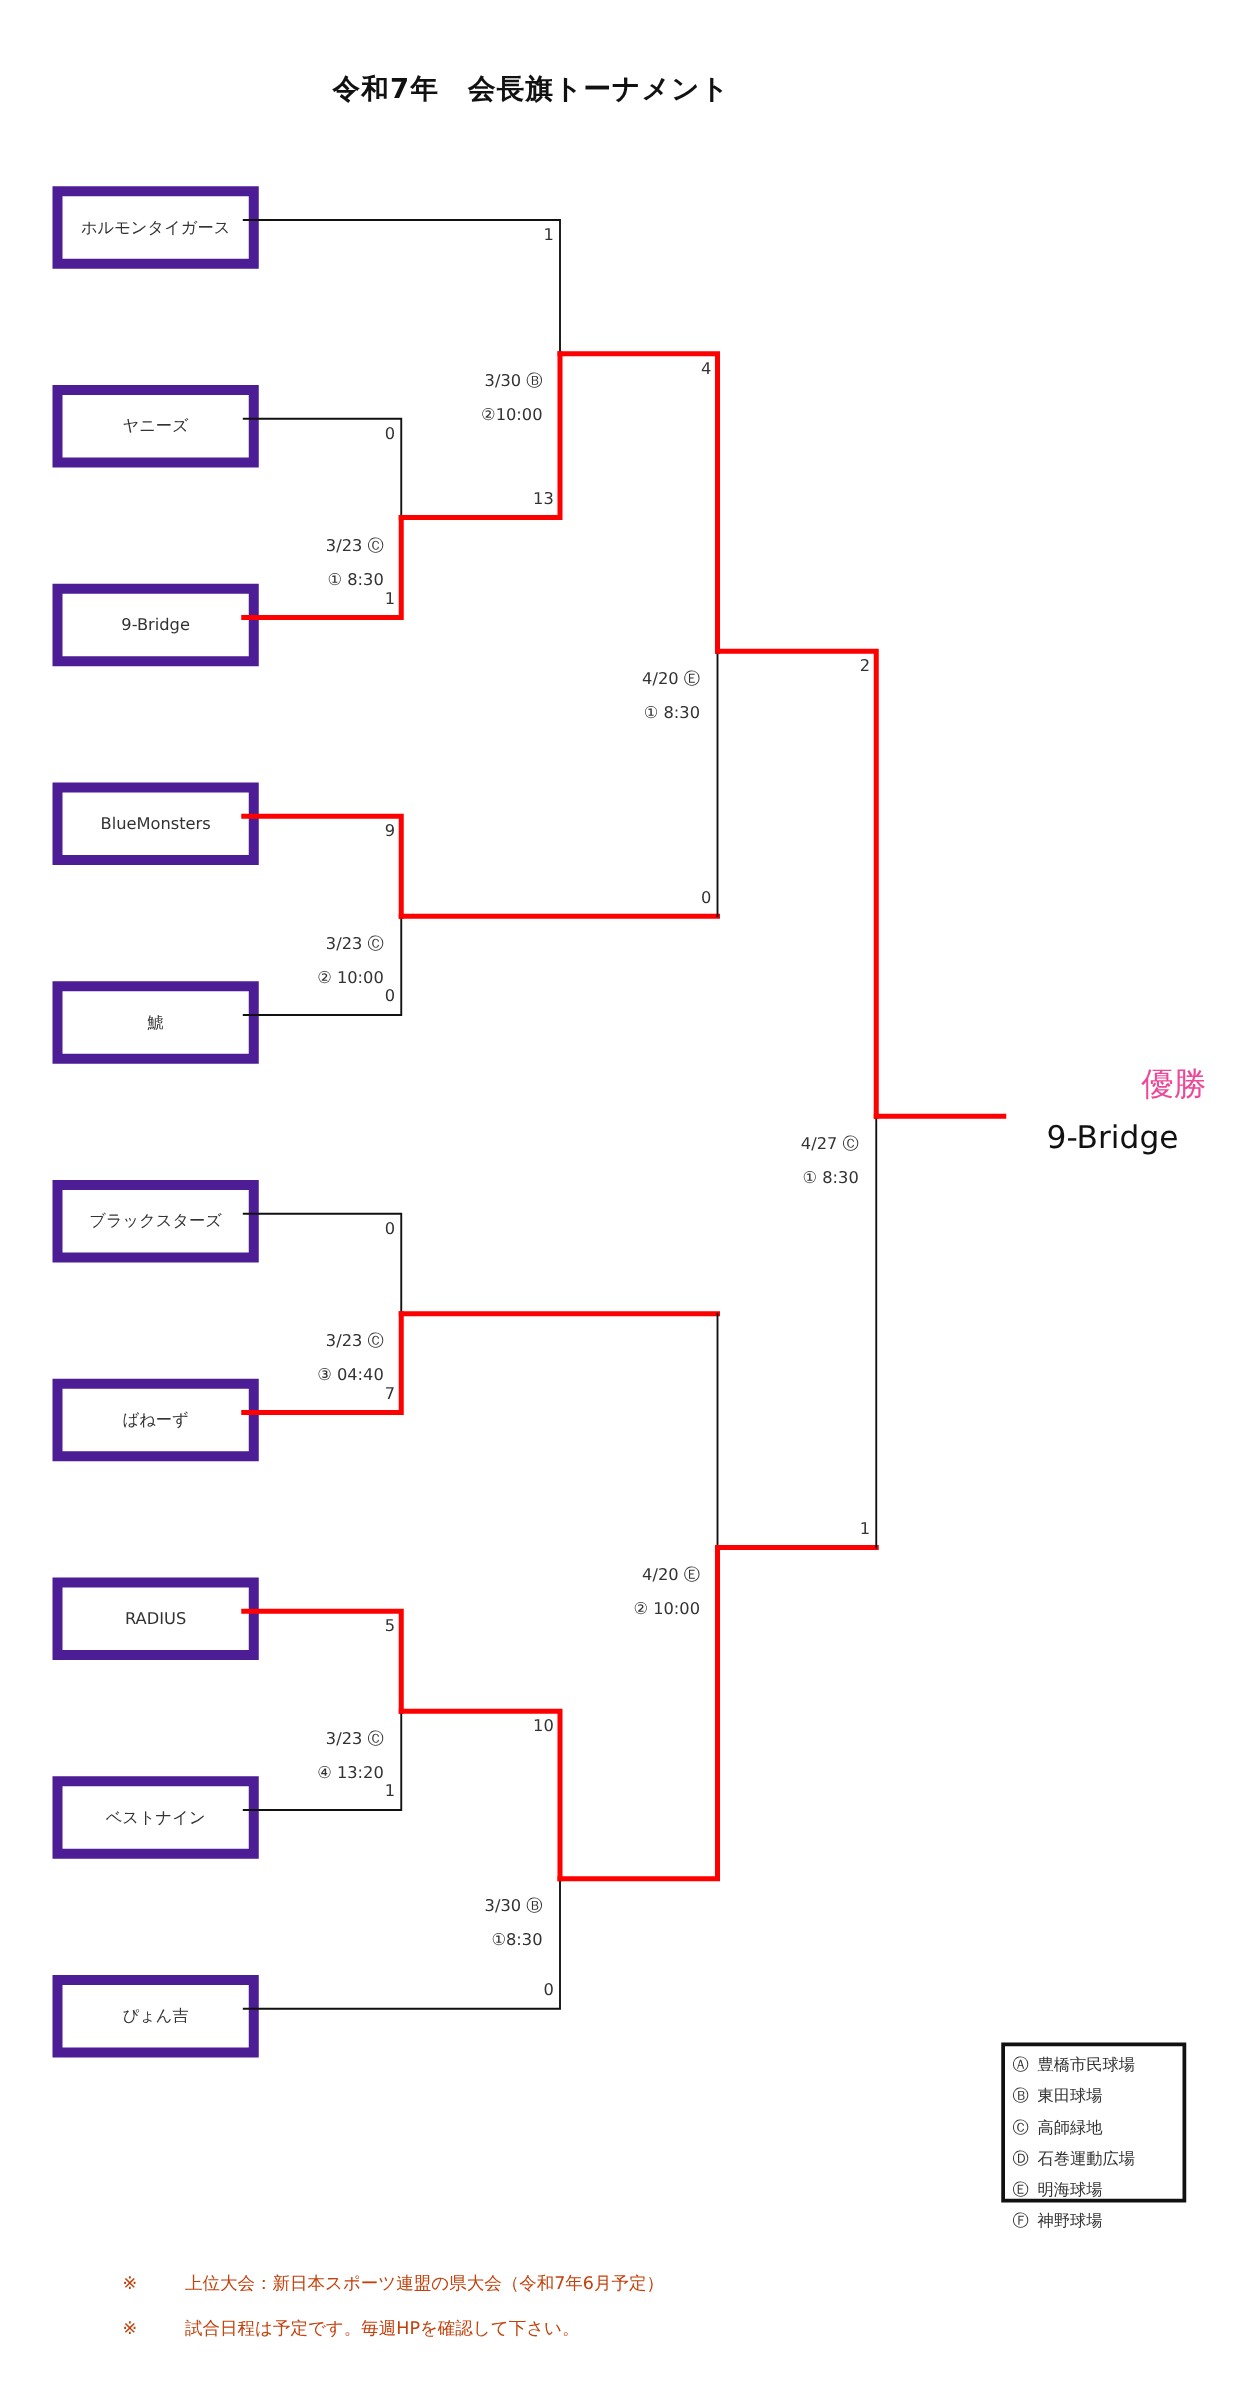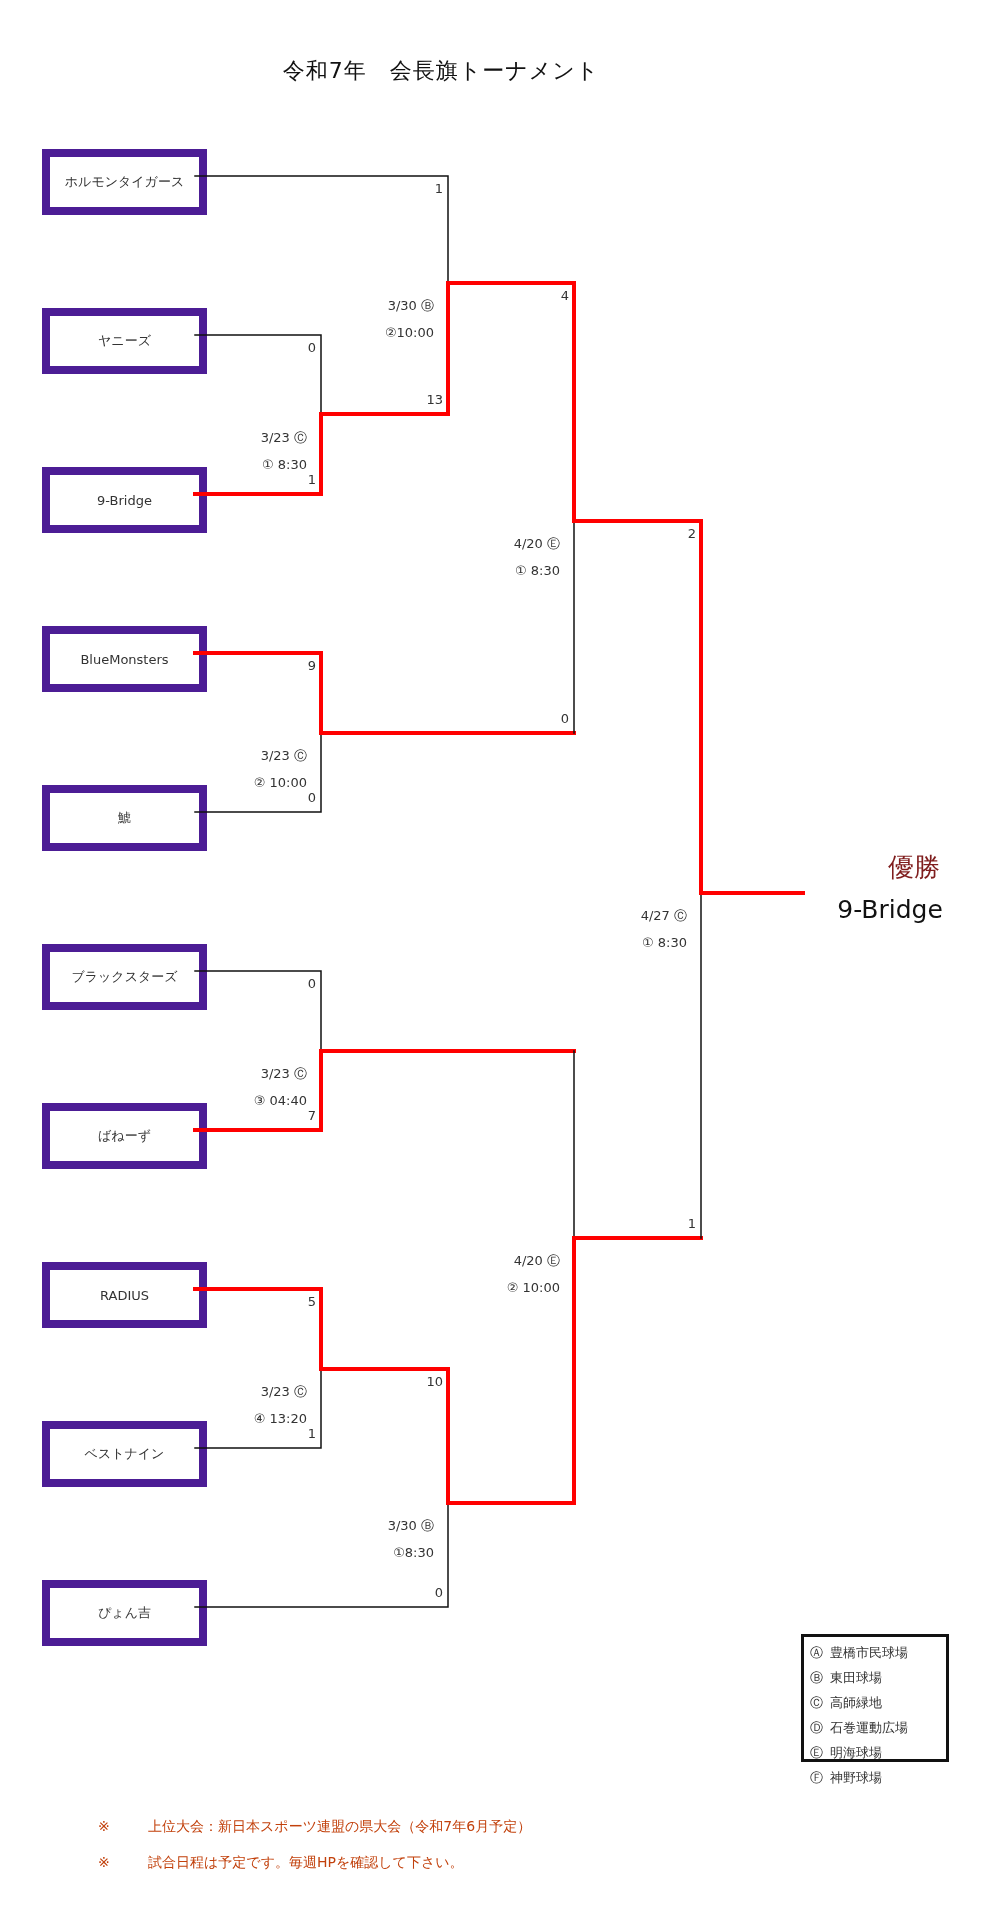--- a/index.html
+++ b/index.html
@@ -1,29 +1,29 @@
 <!DOCTYPE html>
 <html><head>
 <meta charset="utf-8">
 <style>
   html, body { margin:0; padding:0; background:#ffffff; }
   body { width:1000px; height:1917px; position:relative; overflow:hidden;
          font-family:"DejaVu Sans", "Liberation Sans", sans-serif; color:#222; }
   .title { position:absolute; left:0; width:850px; top:56px; text-align:center;
-           font-size:22px; font-weight:normal; color:#111; letter-spacing:1px;padding-left:16px; }
+           font-size:22px; font-weight:bold; color:#111; letter-spacing:1px; }
   .team-box { position:absolute; left:42px; width:149px; height:50px;
               border:8px solid #4c1d95; background:#fff;
               display:flex; align-items:center; justify-content:center;
               font-size:13px; color:#333; box-sizing:content-box; }
   svg.bracket { position:absolute; left:0; top:0; }
   .lbl { position:absolute; font-size:13px; color:#333; white-space:nowrap; }
   .score { text-align:right; width:40px; }
   .match { text-align:right; width:90px; line-height:27px;margin-top:36px; }
-  .champ-label { position:absolute; left:840px; top:850px; width:100px; text-align:right;
-                 font-size:26px; color:#7f1d1d; }
+  .champ-label { position:absolute; left:889px; top:850px; width:100px; text-align:center;
+                 font-size:26px; color:#ec4899; }
   .champ-team { position:absolute; left:820px; top:895px; width:140px; text-align:center;
                 font-size:25px; color:#111; }
   .legend { position:absolute; left:801px; top:1634px; width:148px; height:128px;
             border:3px solid #111; box-sizing:border-box; padding:3px 0 0 6px; }
   .legend-item { font-size:13px; color:#333; height:25px; line-height:25px; white-space:nowrap; }
   .legend-item .mark { display:inline-block; width:20px; }
   .note { position:absolute; left:98px; font-size:14px; color:#c2410c; white-space:nowrap; }
   .note .mark { display:inline-block; width:50px; }
 </style>
 </head>

